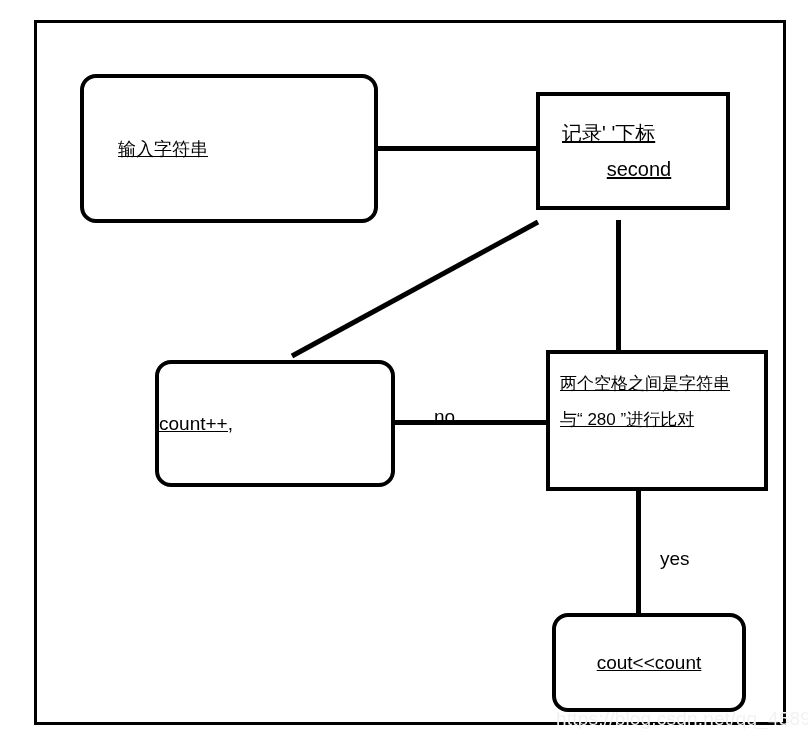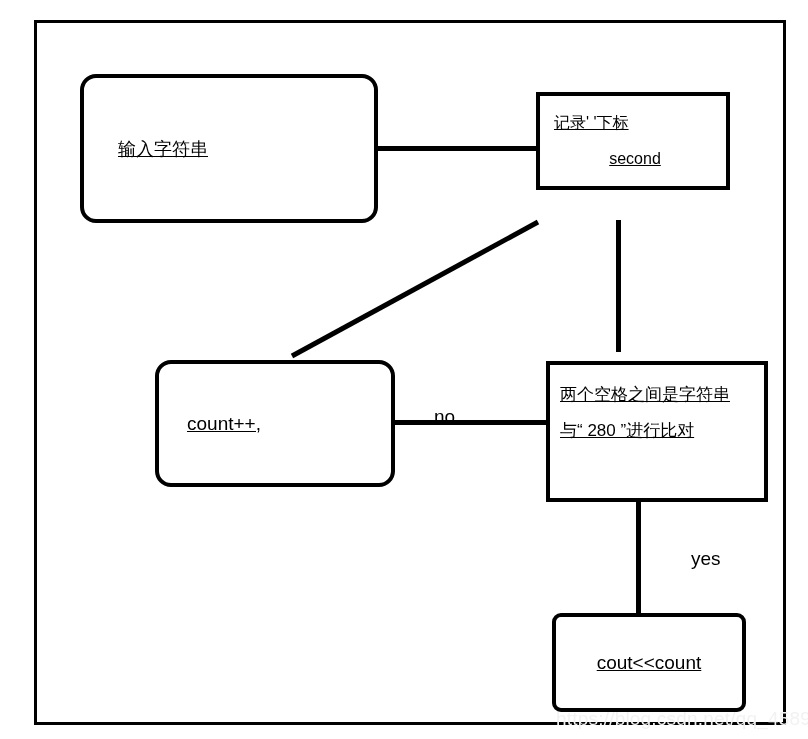--- a/index.html
+++ b/index.html
@@ -55,62 +55,59 @@
     height: 149px;
     padding-left: 34px;
     font-size: 18px;
     line-height: 26px;
   }
   
   #node-record {
     left: 536px;
     top: 92px;
     width: 194px;
-    height: 98px;
-    font-size: 16px;
+    height: 118px;
+    font-size: 20px;
     line-height: 36px;
     align-items: center;
-    padding-left: 4px;
+    padding-left: 12px;
   }
   #node-record .line-1 { align-self: flex-start; padding-left: 10px; }
   #node-record .line-2 { align-self: center; }
   
   #node-compare {
     left: 546px;
     top: 350px;
     width: 222px;
     height: 141px;
     font-size: 17px;
     line-height: 36px;
     padding-left: 10px;
     justify-content: flex-start;
     padding-top: 12px;
-    margin-top: 11px;
   }
   
   #node-count {
     left: 155px;
     top: 360px;
     width: 240px;
     height: 127px;
     font-size: 19px;
     line-height: 36px;
-    padding-left: 28px;
     gap: 16px;
   }
   
   #node-output {
     left: 552px;
     top: 613px;
     width: 194px;
     height: 99px;
     font-size: 19px;
     align-items: center;
     justify-content: center;
-    border-radius: 9px;
   }
   
   .conn {
     position: absolute;
     background: #000000;
   }
   .conn-h { height: 5px; }
   .conn-v { width: 5px; }
   #conn-input-record   { left: 378px; top: 146px; width: 160px; }
   #conn-record-compare { left: 616px; top: 220px; height: 132px; }
@@ -126,21 +123,21 @@
     pointer-events: none;
   }
   
   .edge-label {
     position: absolute;
     font-size: 19px;
     color: #000000;
     background: transparent;
   }
   #label-no  { left: 434px; top: 406px; }
-  #label-yes { left: 660px; top: 548px; margin-left: 31px; }
+  #label-yes { left: 660px; top: 548px; }
   
   .watermark {
     position: absolute;
     left: 556px;
     top: 708px;
     font-size: 19px;
     color: #f2f2f2;
     letter-spacing: 0.2px;
     white-space: nowrap;
     user-select: none;

